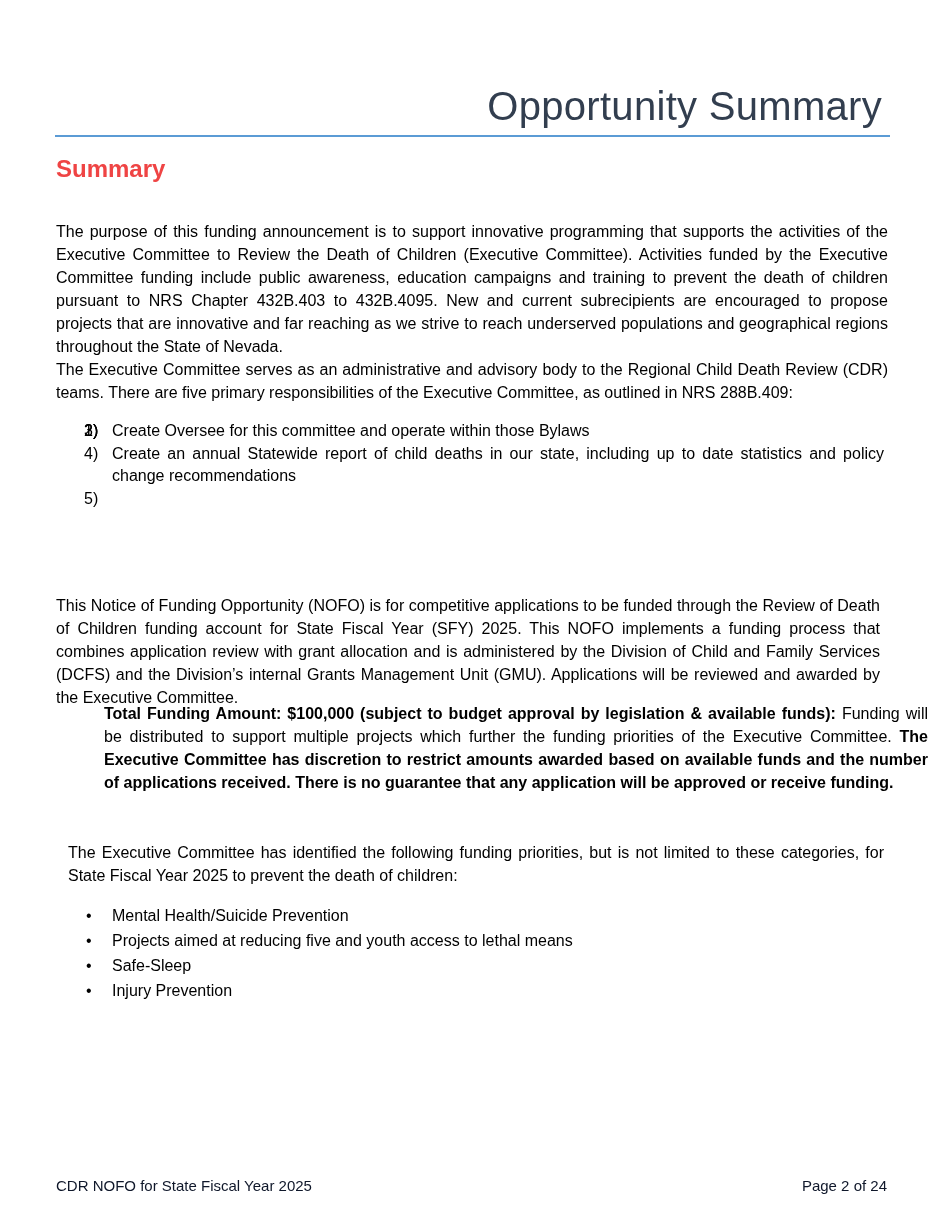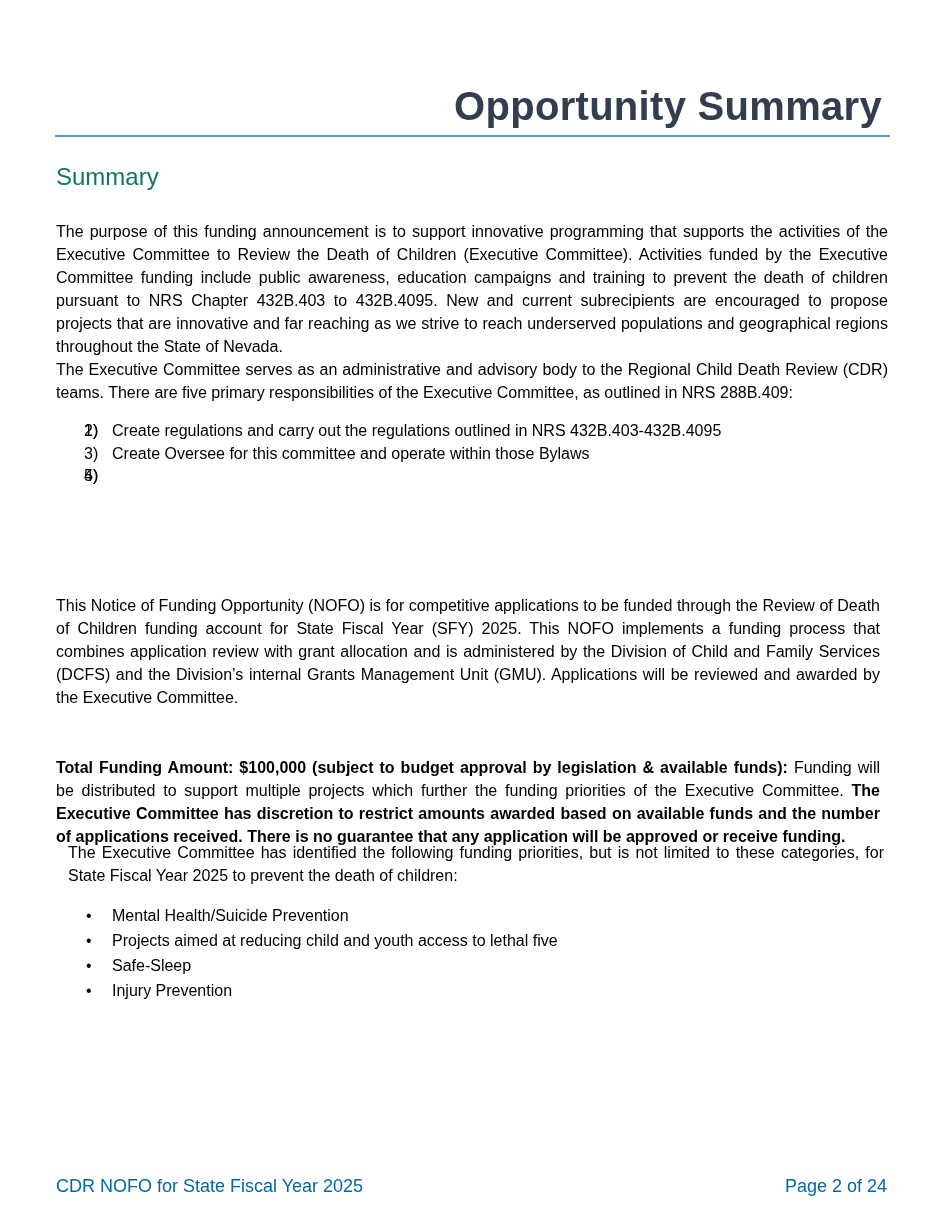--- a/index.html
+++ b/index.html
@@ -1,68 +1,68 @@
 <!DOCTYPE html>
 <html><head>
 <meta charset="utf-8">
 <style>
   html, body { margin: 0; padding: 0; background: #ffffff; }
   body { width: 950px; height: 1230px; position: relative; overflow: hidden;
          font-family: "Liberation Sans", sans-serif; color: #000; }
   .page-title { position: absolute; right: 68px; top: 82px; margin: 0;
-                font-size: 40px; font-weight: bold; color: #323e4f; letter-spacing: 0.3px;
+                font-size: 40px; font-weight: normal; color: #323e4f; letter-spacing: 0.3px;
                 line-height: 48px; white-space: nowrap; }
   .title-rule { position: absolute; left: 55px; top: 135px; width: 835px; height: 2px; background: #5b9bd5; }
-  .section-heading { position: absolute; left: 56px; top: 162px; margin: 0; font-size: 24px;
-                     font-weight: normal; color: #0f766e; line-height: 30px; }
+  .section-heading { position: absolute; left: 56px; top: 154px; margin: 0; font-size: 24px;
+                     font-weight: bold; color: #ef4444; line-height: 30px; }
   .body-text { font-size: 16px; line-height: 23px; text-align: justify; margin: 0; }
   .para { position: absolute; left: 56px; width: 832px; }
   #p1 { top: 220px; }
   #p2 { top: 358px; }
   .numbered { position: absolute; left: 56px; width: 828px; top: 420px; margin: 0; padding: 0; list-style: none; }
   .numbered li { position: relative; padding-left: 56px; font-size: 16px; line-height: 22.5px; text-align: justify; }
   .numbered li .num { position: absolute; left: 28px; top: 0; }
   #p3 { top: 594px; width: 824px; }
-  #p4 { top: 756px; width: 824px; }
+  #p4 { top: 702px; width: 824px; margin-left: 48px; }
   #p5 { top: 841px; left: 68px; width: 816px; }
   .bullets { position: absolute; left: 56px; top: 903px; margin: 0; padding: 0; list-style: none; width: 800px; }
   .bullets li { position: relative; padding-left: 56px; font-size: 16px; line-height: 25px; }
   .bullets li .dot { position: absolute; left: 30px; top: 0; }
-  .footer { position: absolute; top: 1177px; font-size: 18px; line-height: 18px; color: #0369a1; }
+  .footer { position: absolute; top: 1177px; font-size: 15px; line-height: 18px; color: #0f172a; }
   .footer-left { left: 56px; }
   .footer-right { right: 63px; }
   b { font-weight: bold; }
 </style>
 </head>
 <body>
 
 <h1 class="page-title">Opportunity Summary</h1>
 <div class="title-rule"></div>
 
 <h2 class="section-heading">Summary</h2>
 
 <p id="p1" class="para body-text">The purpose of this funding announcement is to support innovative programming that supports the activities of the Executive Committee to Review the Death of Children (Executive Committee). Activities funded by the Executive Committee funding include public awareness, education campaigns and training to prevent the death of children pursuant to NRS Chapter 432B.403 to 432B.4095. New and current subrecipients are encouraged to propose projects that are innovative and far reaching as we strive to reach underserved populations and geographical regions throughout the State of Nevada.</p>
 
 <p id="p2" class="para body-text">The Executive Committee serves as an administrative and advisory body to the Regional Child Death Review (CDR) teams.  There are five primary responsibilities of the Executive Committee, as outlined in NRS 288B.409:</p>
 
 <ol class="numbered">
   <li><span class="num">1)</span></li>
-  <li><span class="num">2)</span><span>Create regulations and carry out the regulations outlined in NRS 432B.403-432B.4095</span></li>
+  <li><span class="num">2)</span></li>
   <li><span class="num">3)</span><span>Create Oversee for this committee and operate within those Bylaws</span></li>
-  <li><span class="num">4)</span></li>
+  <li><span class="num">4)</span><span>Create an annual Statewide report of child deaths in our state, including up to date statistics and policy change recommendations</span></li>
   <li><span class="num">5)</span></li>
 </ol>
 
 <p id="p3" class="para body-text">This Notice of Funding Opportunity (NOFO) is for competitive applications to be funded through the Review of Death of Children funding account for State Fiscal Year (SFY) 2025. This NOFO implements a funding process that combines  application review with grant allocation and is administered by the Division of Child and Family Services (DCFS) and the Division’s internal Grants Management Unit (GMU). Applications will be reviewed and awarded by the  Executive Committee.</p>
 
 <p id="p4" class="para body-text"><b>Total Funding Amount: $100,000 (subject to budget approval by legislation &amp; available funds):</b><span> Funding will be distributed to support multiple projects which further the funding priorities of the Executive Committee. </span><b>The Executive Committee has discretion to restrict amounts awarded based on available funds and the number of applications received. There is no guarantee that any application will be approved or receive funding.</b></p>
 
 <p id="p5" class="para body-text">The Executive Committee has identified the following funding priorities, but is not limited to these categories,  for State Fiscal Year  2025 to prevent the death of children:</p>
 
 <ul class="bullets">
   <li><span class="dot">•</span><span>Mental Health/Suicide Prevention</span></li>
-  <li><span class="dot">•</span><span>Projects aimed at reducing child and youth access to lethal five</span></li>
+  <li><span class="dot">•</span><span>Projects aimed at reducing five and youth access to lethal means</span></li>
   <li><span class="dot">•</span><span>Safe-Sleep</span></li>
   <li><span class="dot">•</span><span>Injury Prevention</span></li>
 </ul>
 
 <div class="footer footer-left">CDR NOFO for State Fiscal Year 2025</div>
 <div class="footer footer-right">Page 2 of 24</div>
 
 </body></html>

